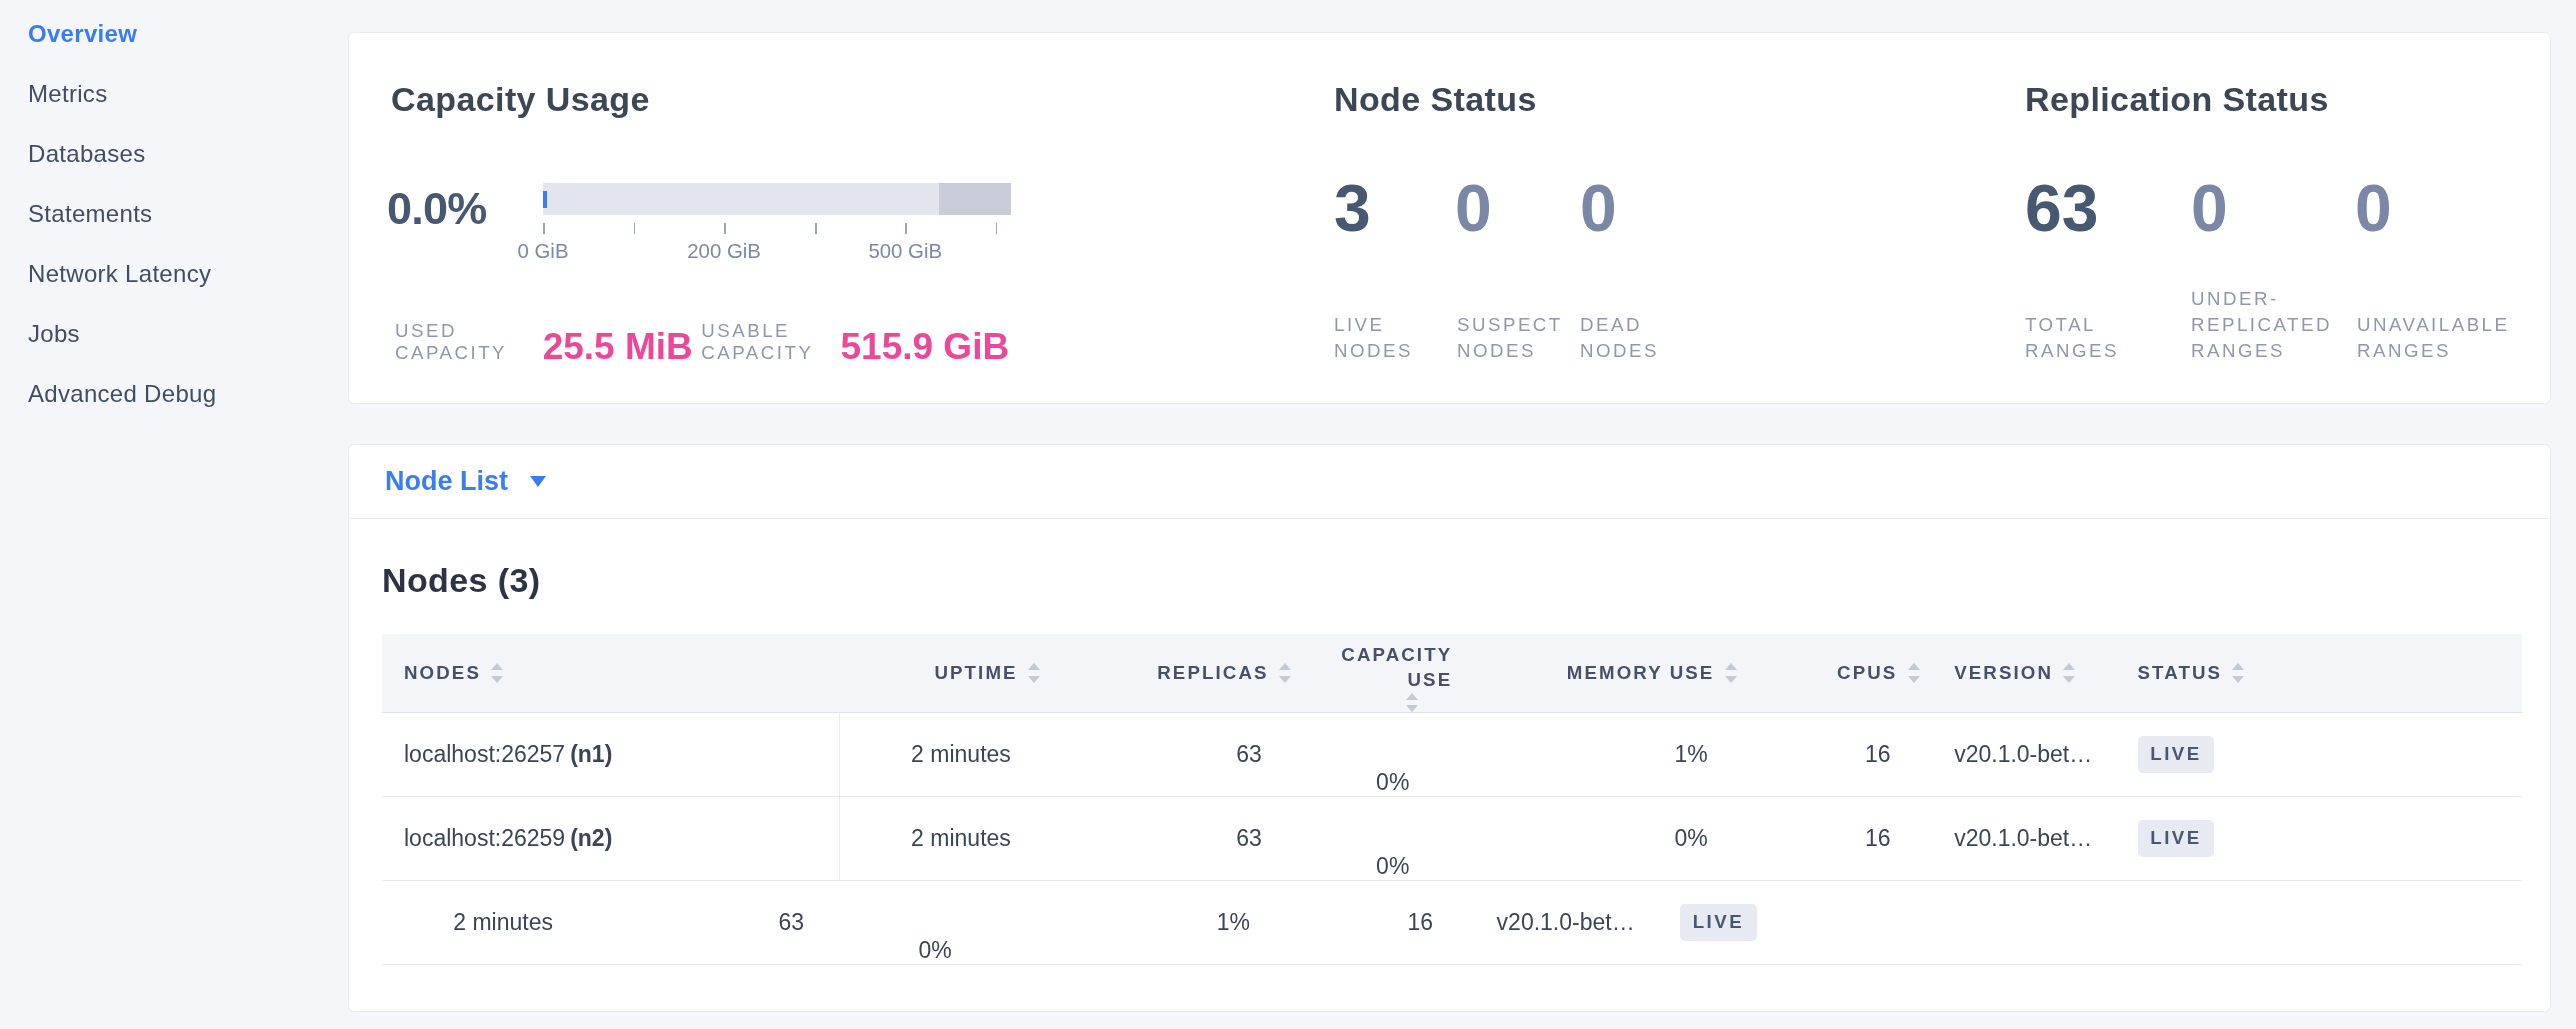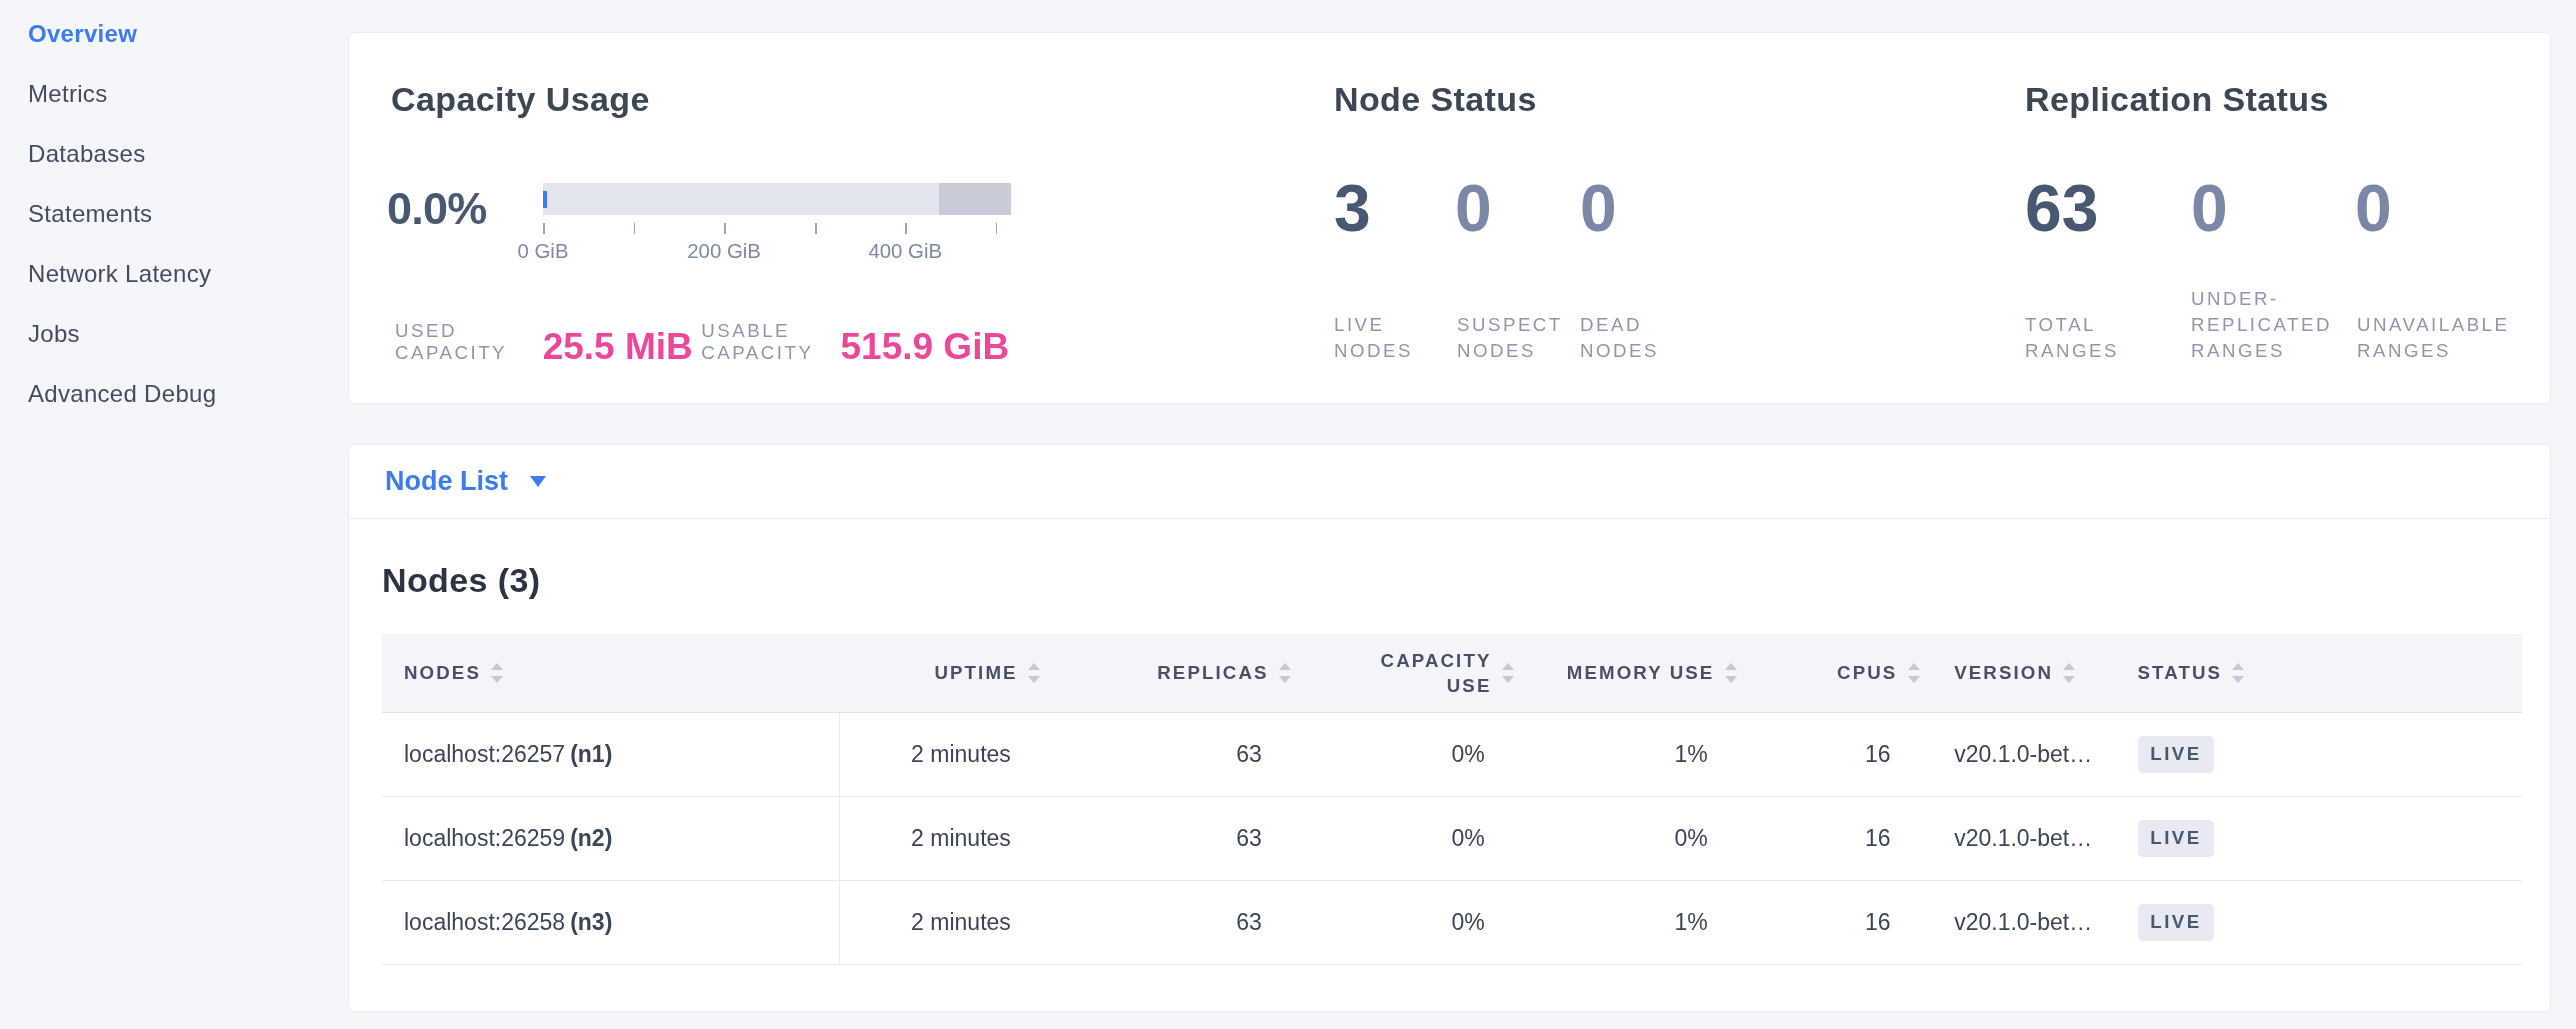--- a/index.html
+++ b/index.html
@@ -45,21 +45,21 @@
   .droprow { height:74px; border-bottom:1.7px solid #e9ecf3; display:flex; align-items:center; padding-left:36px; cursor:pointer; }
   .droplabel { font-size:27px; font-weight:bold; color:#3a7df0; }
   .caret { width:0; height:0; border-left:8.5px solid transparent; border-right:8.5px solid transparent; border-top:11px solid #3a7df0; margin-left:22px; }
   .nodes-heading { margin:42px 0 0 33px; font-size:34px; font-weight:bold; color:#2c3444; letter-spacing:0.4px; }
   .tbl { margin:34px 28px 0 33px; }
   .thead { display:flex; align-items:center; height:79px; background:#f4f5f9; border-bottom:1.7px solid #dfe3ec; }
   .th { display:flex; align-items:center; font-size:18.7px; font-weight:bold; color:#475068; letter-spacing:2.1px; white-space:nowrap; cursor:pointer; height:100%; }
   .trow { display:flex; align-items:stretch; height:84px; border-bottom:1.7px solid #e7eaf1; font-size:23px; color:#3a4557; cursor:pointer; }
   .td { display:flex; align-items:center; }
   .c1 { width:458px; padding-left:22px; }
-  .c2 { width:210px; } .c3 { width:251px; } .c4 { width:223px; } .c5 { width:223px; } .c6 { width:183px; }
+  .c2 { width:210px; } .c3 { width:251px; } .c4 { width:223px;flex-direction:column; } .c5 { width:223px; } .c6 { width:183px; }
   .c7 { width:186px; padding-left:24.6px; }
   .c8 { width:407px; padding-left:22px; }
   .rgt { justify-content:flex-end; padding-right:39px; }
   .td.c1 { border-right:1.7px solid #e7eaf1; }
   .nid { font-weight:bold; margin-left:5px; }
   .two { display:inline-block; width:119px; text-align:right; line-height:25.5px; white-space:normal; }
   .badge { background:#e7eaf3; color:#475872; font-size:18.7px; font-weight:bold; letter-spacing:2.5px; padding:9.3px 12.7px; border-radius:5.1px; line-height:18.7px; }
   .sort { display:inline-flex; flex-direction:column; gap:5.1px; margin-left:10.2px; }
   .sort b { width:0; height:0; border-left:6px solid transparent; border-right:6px solid transparent; display:block; }
   .sort .u { border-bottom:7.6px solid #c3c9d6; }
@@ -95,21 +95,21 @@
       <i style="left:0"></i>
         <i style="left:19.4%"></i>
         <i style="left:38.7%"></i>
       <i style="left:58.1%"></i>
         <i style="left:77.4%"></i>
         <i style="left:96.7%"></i>
     </div>
     <div class="gauge-labels">
       <span style="left:0">0 GiB</span>
       <span style="left:38.7%">200 GiB</span>
-      <span style="left:77.4%">400 GiB</span>
+      <span style="left:77.4%">500 GiB</span>
     </div>
   </div>
   <div class="capstats">
     <div class="capstat-label">USED CAPACITY</div>
     <div class="capstat-value">25.5 MiB</div>
     <div class="capgap"></div>
     <div class="capstat-label">USABLE CAPACITY</div>
     <div class="capstat-value second">515.9 GiB</div>
   </div>
 
@@ -227,24 +227,20 @@
       <div class="td c4 rgt">0%</div>
       <div class="td c5 rgt">0%</div>
       <div class="td c6 rgt">16</div>
       <div class="td c7">v20.1.0-bet…</div>
       <div class="td c8">
         <span class="badge">LIVE</span>
       </div>
     </div>
 
     <div class="trow">
-      <div class="td c1">
-        <span>localhost:26258</span>
-        <span class="nid">(n3)</span>
-      </div>
       <div class="td c2 rgt">2 minutes</div>
       <div class="td c3 rgt">63</div>
       <div class="td c4 rgt">0%</div>
       <div class="td c5 rgt">1%</div>
       <div class="td c6 rgt">16</div>
       <div class="td c7">v20.1.0-bet…</div>
       <div class="td c8">
         <span class="badge">LIVE</span>
       </div>
     </div>

